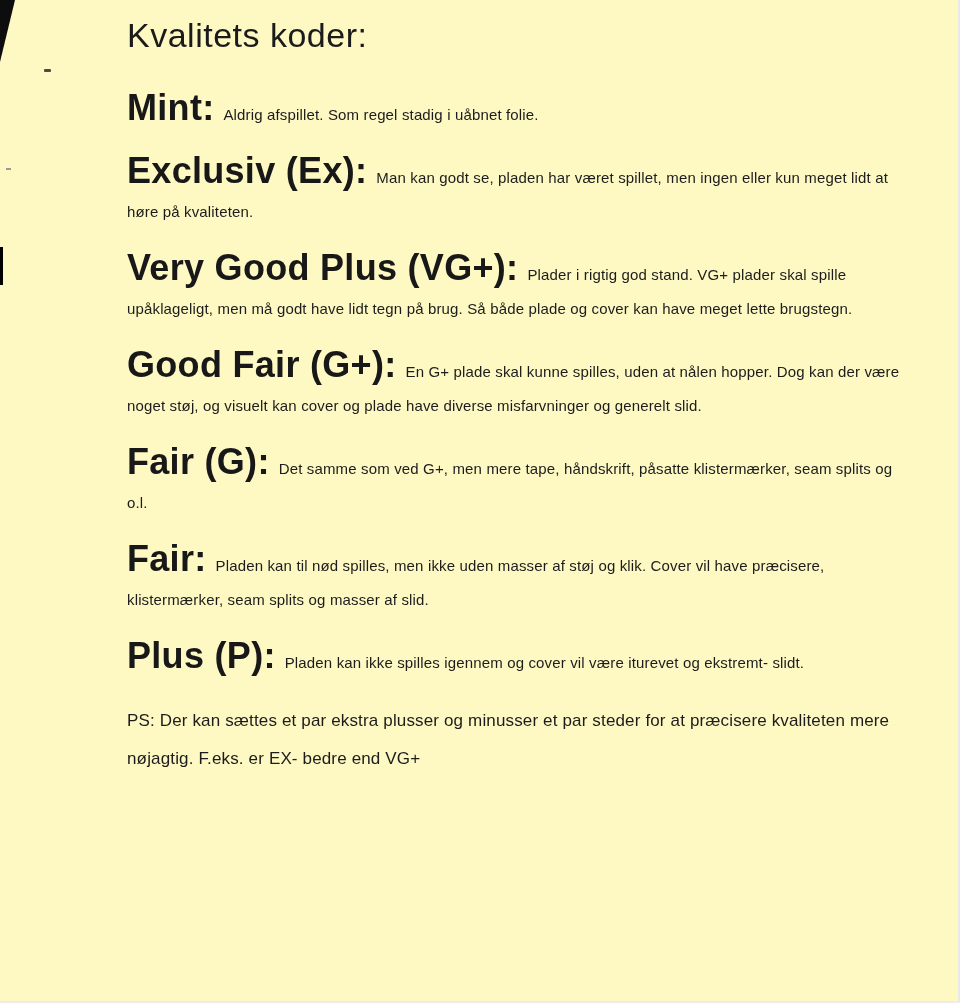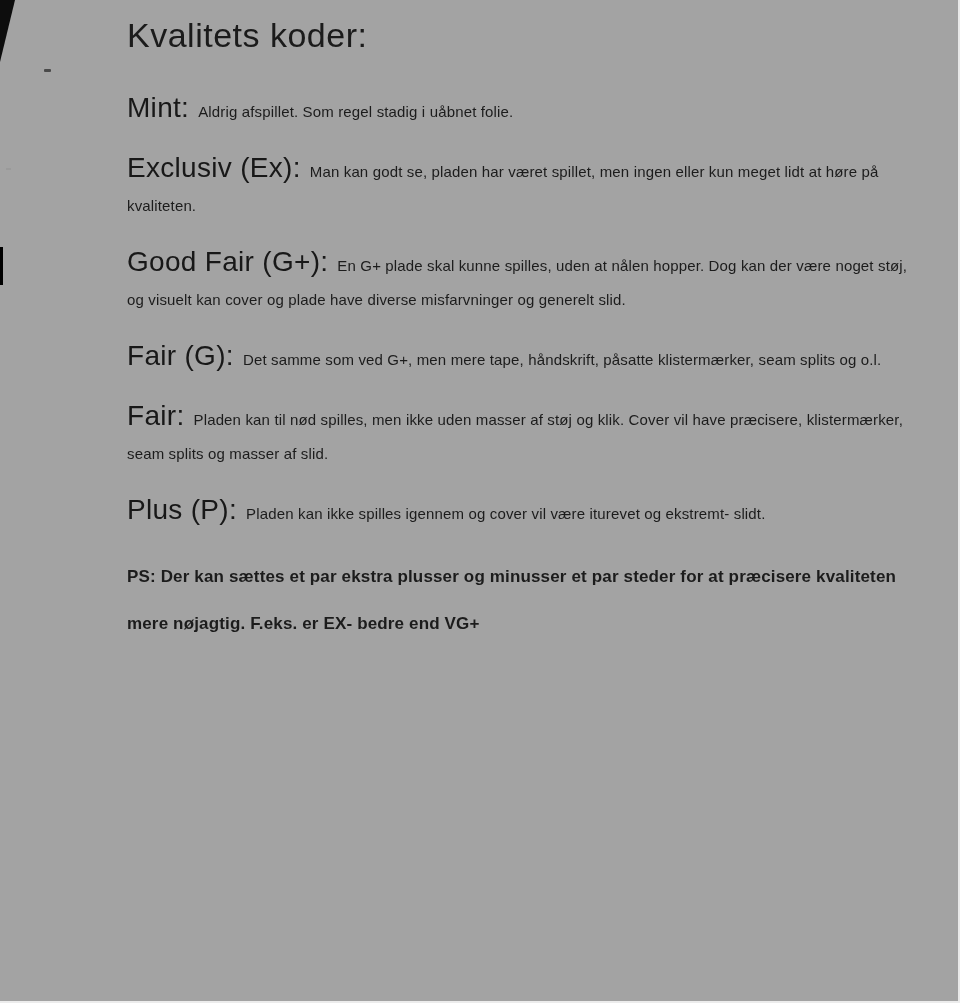--- a/index.html
+++ b/index.html
@@ -4,21 +4,21 @@
 <style>
   html, body {
     margin: 0;
     padding: 0;
     background: #ffffff;
   }
   .page {
     position: relative;
     width: 960px;
     height: 1003px;
-    background: #a3a3a3;
+    background: #fef9c3;
     overflow: hidden;
     font-family: "Liberation Sans", "DejaVu Sans", sans-serif;
     color: #1e1e1e;
     box-sizing: border-box;
   }
   .content {
     position: relative;
     box-sizing: border-box;
     padding: 12px 46px 0 127px;
   }
@@ -28,39 +28,38 @@
     letter-spacing: 0.5px;
     color: #1b1b1b;
     margin: 4px 0 36px 0;
   }
   .entry {
     margin: 0 0 22px 0;
     line-height: 34px;
     color: #1c1c1c;
   }
   .entry .term {
-    font-size: 28px;
-    font-weight: 400;
+    font-size: 36px;
+    font-weight: 700;
     letter-spacing: 0.3px;
     color: #181818;
     margin-right: 9px;
   }
   .entry .desc {
     font-size: 15px;
     font-weight: 400;
     letter-spacing: 0.15px;
     color: #1c1c1c;
   }
   .postscript {
     font-size: 17px;
-    line-height: 47px;
+    line-height: 38px;
     letter-spacing: 0.15px;
     color: #1c1c1c;
     margin: 6px 0 0 0;
-    font-weight: bold;
   }
   
   .artifact {
     position: absolute;
     background: #111;
   }
   .artifact-corner {
     top: 0;
     left: 0;
     width: 15px;
@@ -125,20 +124,23 @@
 
     <p class="entry">
       <span class="term">Mint:</span><span class="desc">Aldrig afspillet. Som regel stadig i uåbnet folie.</span>
     </p>
 
 
     <p class="entry">
       <span class="term">Exclusiv (Ex):</span><span class="desc">Man kan godt se, pladen har været spillet, men ingen eller kun meget lidt at høre på kvaliteten.</span>
     </p>
 
+    <p class="entry">
+      <span class="term">Very Good Plus (VG+):</span><span class="desc">Plader i rigtig god stand. VG+ plader skal spille upåklageligt, men må godt have lidt tegn på brug. Så både plade og cover kan have meget lette brugstegn.</span>
+    </p>
 
 
     <p class="entry">
       <span class="term">Good Fair (G+):</span><span class="desc">En G+ plade skal kunne spilles, uden at nålen hopper. Dog kan der være noget støj, og visuelt kan cover og plade have diverse misfarvninger og generelt slid.</span>
     </p>
 
     <p class="entry">
       <span class="term">Fair (G):</span><span class="desc">Det samme som ved G+, men mere tape, håndskrift, påsatte klistermærker, seam splits og o.l.</span>
     </p>
 

